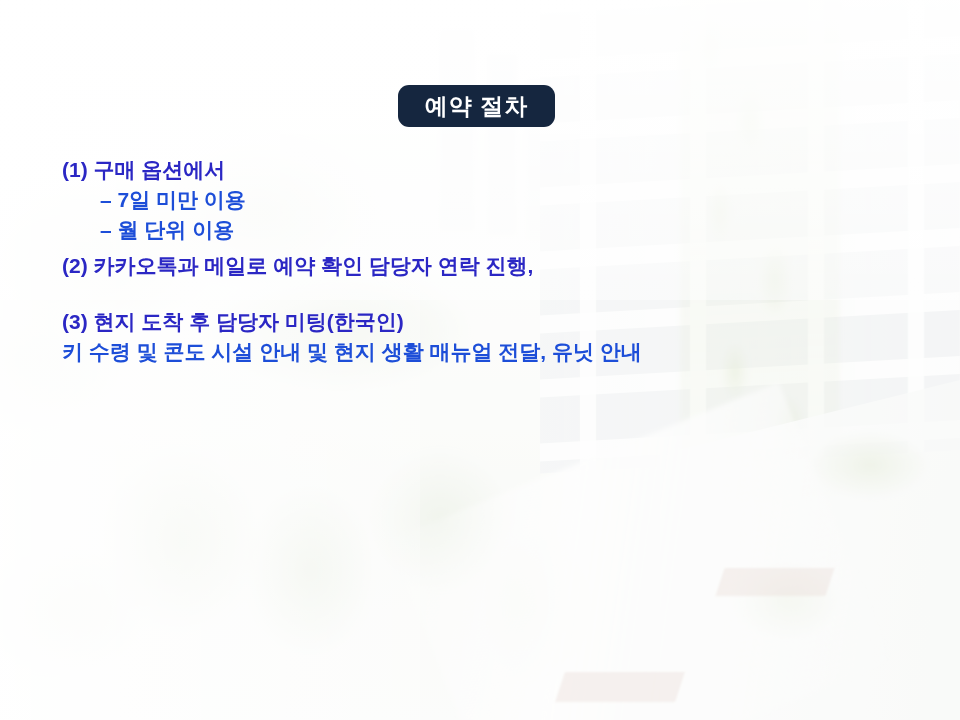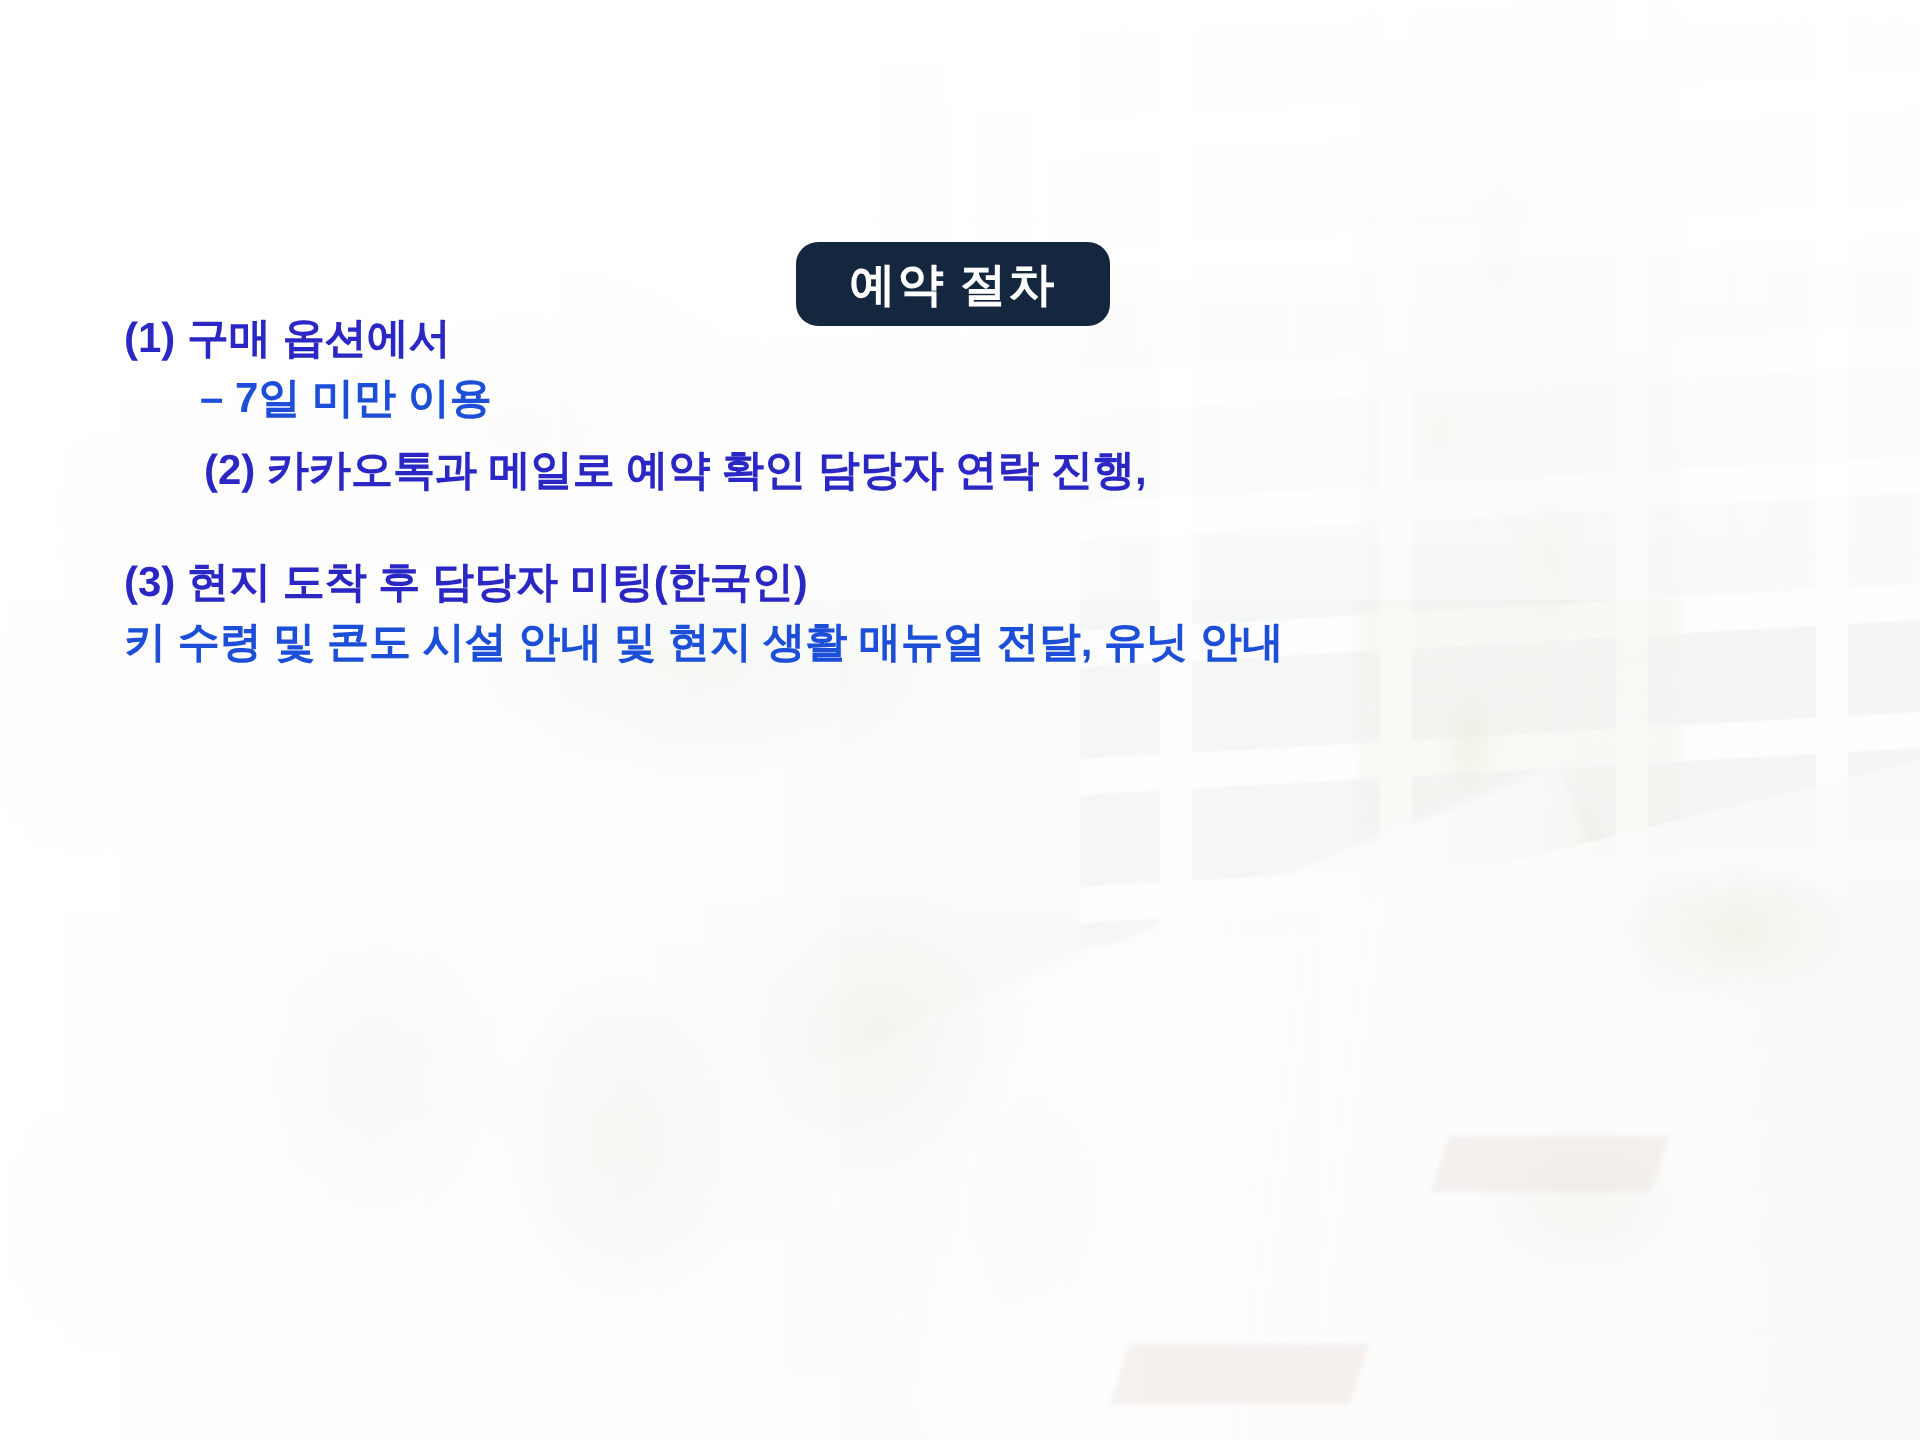--- a/index.html
+++ b/index.html
@@ -196,21 +196,20 @@
     position: absolute;
     left: 398px;
     top: 85px;
     width: 157px;
     height: 42px;
     background: #15263f;
     border-radius: 11px;
     display: flex;
     align-items: center;
     justify-content: center;
-    margin-top: 36px;
   }
   .title-badge-text {
     color: #ffffff;
     font-size: 23px;
     font-weight: bold;
     letter-spacing: 1px;
     line-height: 1;
     white-space: nowrap;
   }
 
@@ -218,21 +217,21 @@
     position: absolute;
     left: 62px;
     top: 155px;
     width: 840px;
   }
 
   .para {
     margin: 0 0 6px 0;
   }
   .para.gap-1 { }
-  .para.gap-2 { margin-bottom: 26px; margin-left: 40px; }
+  .para.gap-2 { margin-bottom: 26px; }
   .para.gap-3 { margin-bottom: 18px; }
 
   .line {
     font-size: 21px;
     font-weight: bold;
     line-height: 30px;
     white-space: nowrap;
   }
   .line.accent  { color: #2b27c4; }
   .line.navy    { color: #1d4ed8; }
@@ -277,20 +276,21 @@
 
     <div class="title-badge">
       <span class="title-badge-text">예약 절차</span>
     </div>
 
     <div class="body-block">
 
       <div class="para gap-1">
         <div class="line accent">(1) 구매 옵션에서</div>
         <div class="line navy indent1">– 7일 미만 이용</div>
+        <div class="line navy indent1">– 월 단위 이용</div>
       </div>
 
       <div class="para gap-2">
         <div class="line accent">(2) 카카오톡과 메일로 예약 확인 담당자 연락 진행,</div>
       </div>
 
       <div class="para gap-3">
         <div class="line accent">(3) 현지 도착 후 담당자 미팅(한국인)</div>
         <div class="line navy">키 수령 및 콘도 시설 안내 및 현지 생활 매뉴얼 전달, 유닛 안내</div>
       </div>

